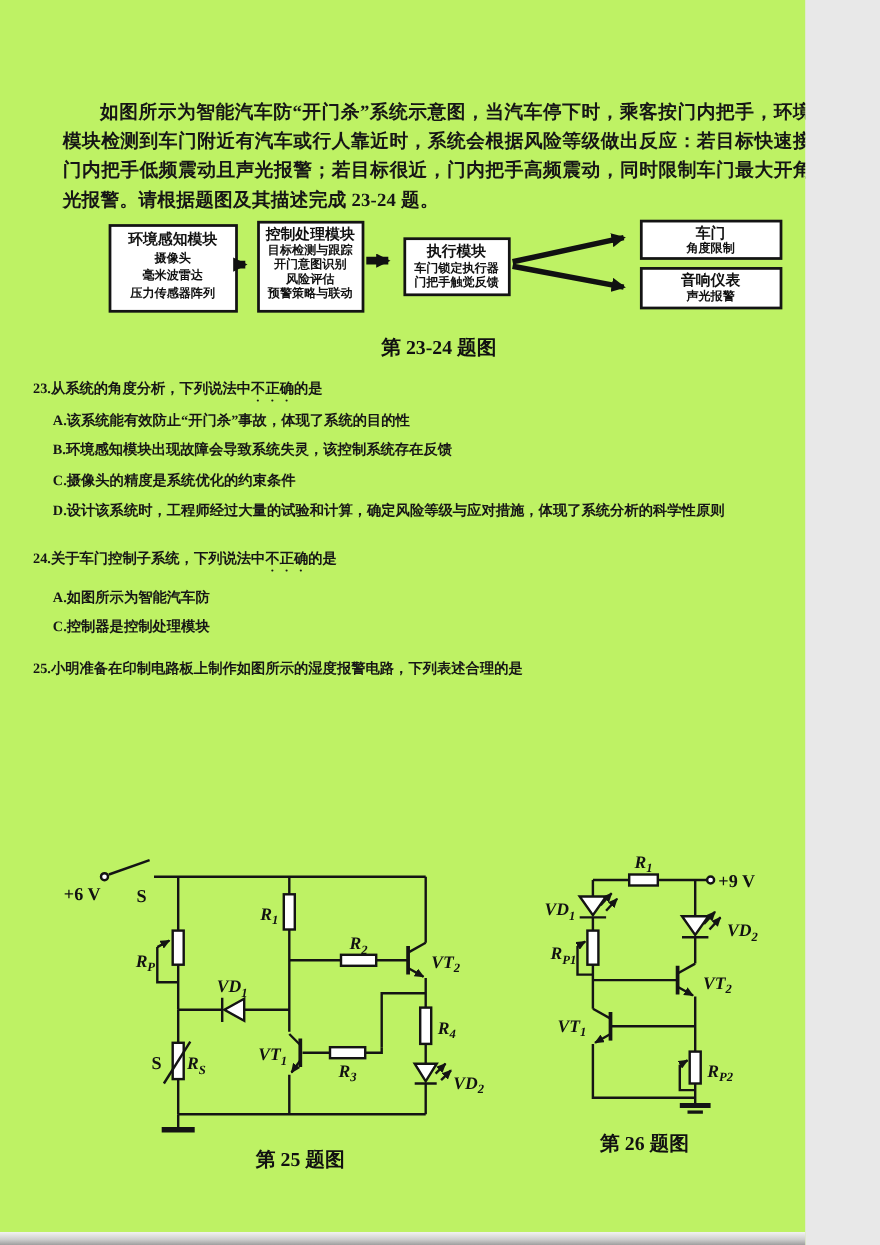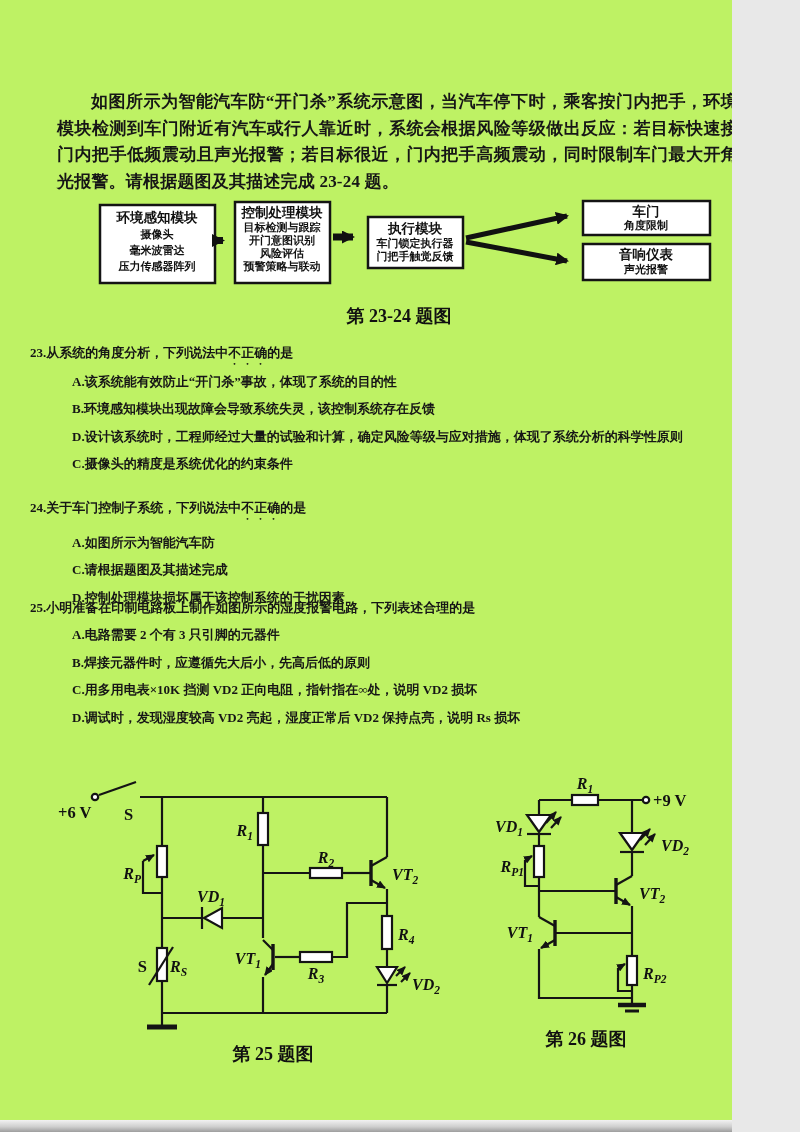--- a/index.html
+++ b/index.html
@@ -4,21 +4,21 @@
 <style>
   html,body{margin:0;padding:0;background:#e8e8e8;}
   .page{position:relative;width:732px;height:1132px;background:#bef264;overflow:hidden;
         font-family:"Liberation Serif",serif;color:#161616;}
   .intro{position:absolute;left:57px;top:89px;width:716px;font-size:17px;line-height:26.5px;
          font-weight:700;text-align:justify;text-indent:2em;letter-spacing:.2px;}
   .q{position:absolute;left:30px;width:742px;font-size:13px;line-height:27.4px;font-weight:700;}
   #q23{top:339px}
   #q24{top:494px}
   #q25{top:594px}
-  .opts{margin-left:42px;}
+  .opts{margin-left:18px;}
   #q24 .opts{margin-top:6px;}
   .opt{padding-left:1.25em;text-indent:-1.25em;}
   .emph{-webkit-text-emphasis:filled dot;-webkit-text-emphasis-position:under right;
         text-emphasis:filled dot;text-emphasis-position:under right;}
   .flow{position:absolute;left:95px;top:197px;}
   .c25{position:absolute;left:55px;top:775px;}
   .c26{position:absolute;left:480px;top:775px;}
   .fbox{fill:#fff;stroke:#141414;stroke-width:2.5;}
   .ftitle{font-family:"Liberation Sans",sans-serif;font-weight:bold;font-size:13.5px;fill:#111;text-anchor:middle;}
   .fline{font-family:"Liberation Sans",sans-serif;font-weight:bold;font-size:11px;fill:#111;text-anchor:middle;}
@@ -83,42 +83,35 @@
       <text class="fline" x="551" y="76">声光报警</text>
     </g>
     <text class="fcap" x="304" y="125">第 23-24 题图</text>
   </svg>
 
   <div class="q" id="q23">
     <div class="stem"><span>23.从系统的角度分析，下列说法中</span><span class="emph">不正确</span><span>的是</span></div>
     <div class="opts">
       <div class="opt">A.该系统能有效防止“开门杀”事故，体现了系统的目的性</div>
       <div class="opt">B.环境感知模块出现故障会导致系统失灵，该控制系统存在反馈</div>
+      <div class="opt">C.摄像头的精度是系统优化的约束条件</div>
       <div class="opt">D.设计该系统时，工程师经过大量的试验和计算，确定风险等级与应对措施，体现了系统分析的科学性原则</div>
-      <div class="opt">C.摄像头的精度是系统优化的约束条件</div>
     </div>
   </div>
 
   <div class="q" id="q24">
     <div class="stem"><span>24.关于车门控制子系统，下列说法中</span><span class="emph">不正确</span><span>的是</span></div>
     <div class="opts">
       <div class="opt">A.如图所示为智能汽车防</div>
-      <div class="opt">C.请根据题图及其描述完成</div>
-      <div class="opt">D.控制处理模块损坏属于该控制系统的干扰因素</div>
+      <div class="opt">C.控制器是控制处理模块</div>
     </div>
   </div>
 
   <div class="q" id="q25">
     <div class="stem">25.小明准备在印制电路板上制作如图所示的湿度报警电路，下列表述合理的是</div>
-    <div class="opts">
-      <div class="opt">A.电路需要 2 个有 3 只引脚的元器件</div>
-      <div class="opt">B.焊接元器件时，应遵循先大后小，先高后低的原则</div>
-      <div class="opt">C.用多用电表×10K 挡测 VD2 正向电阻，指针指在∞处，说明 VD2 损坏</div>
-      <div class="opt">D.调试时，发现湿度较高 VD2 亮起，湿度正常后 VD2 保持点亮，说明 Rs 损坏</div>
-    </div>
   </div>
 
   <svg class="c25" width="390" height="295" viewBox="0 0 390 295">
     <defs>
       <marker id="ah25" markerUnits="userSpaceOnUse" markerWidth="9" markerHeight="8" refX="8" refY="4" orient="auto">
         <path d="M0,0 L9,4 L0,8 Z" fill="#141414"></path>
       </marker>
     </defs>
 
     <path class="wire" d="M85,22 H332"></path>

